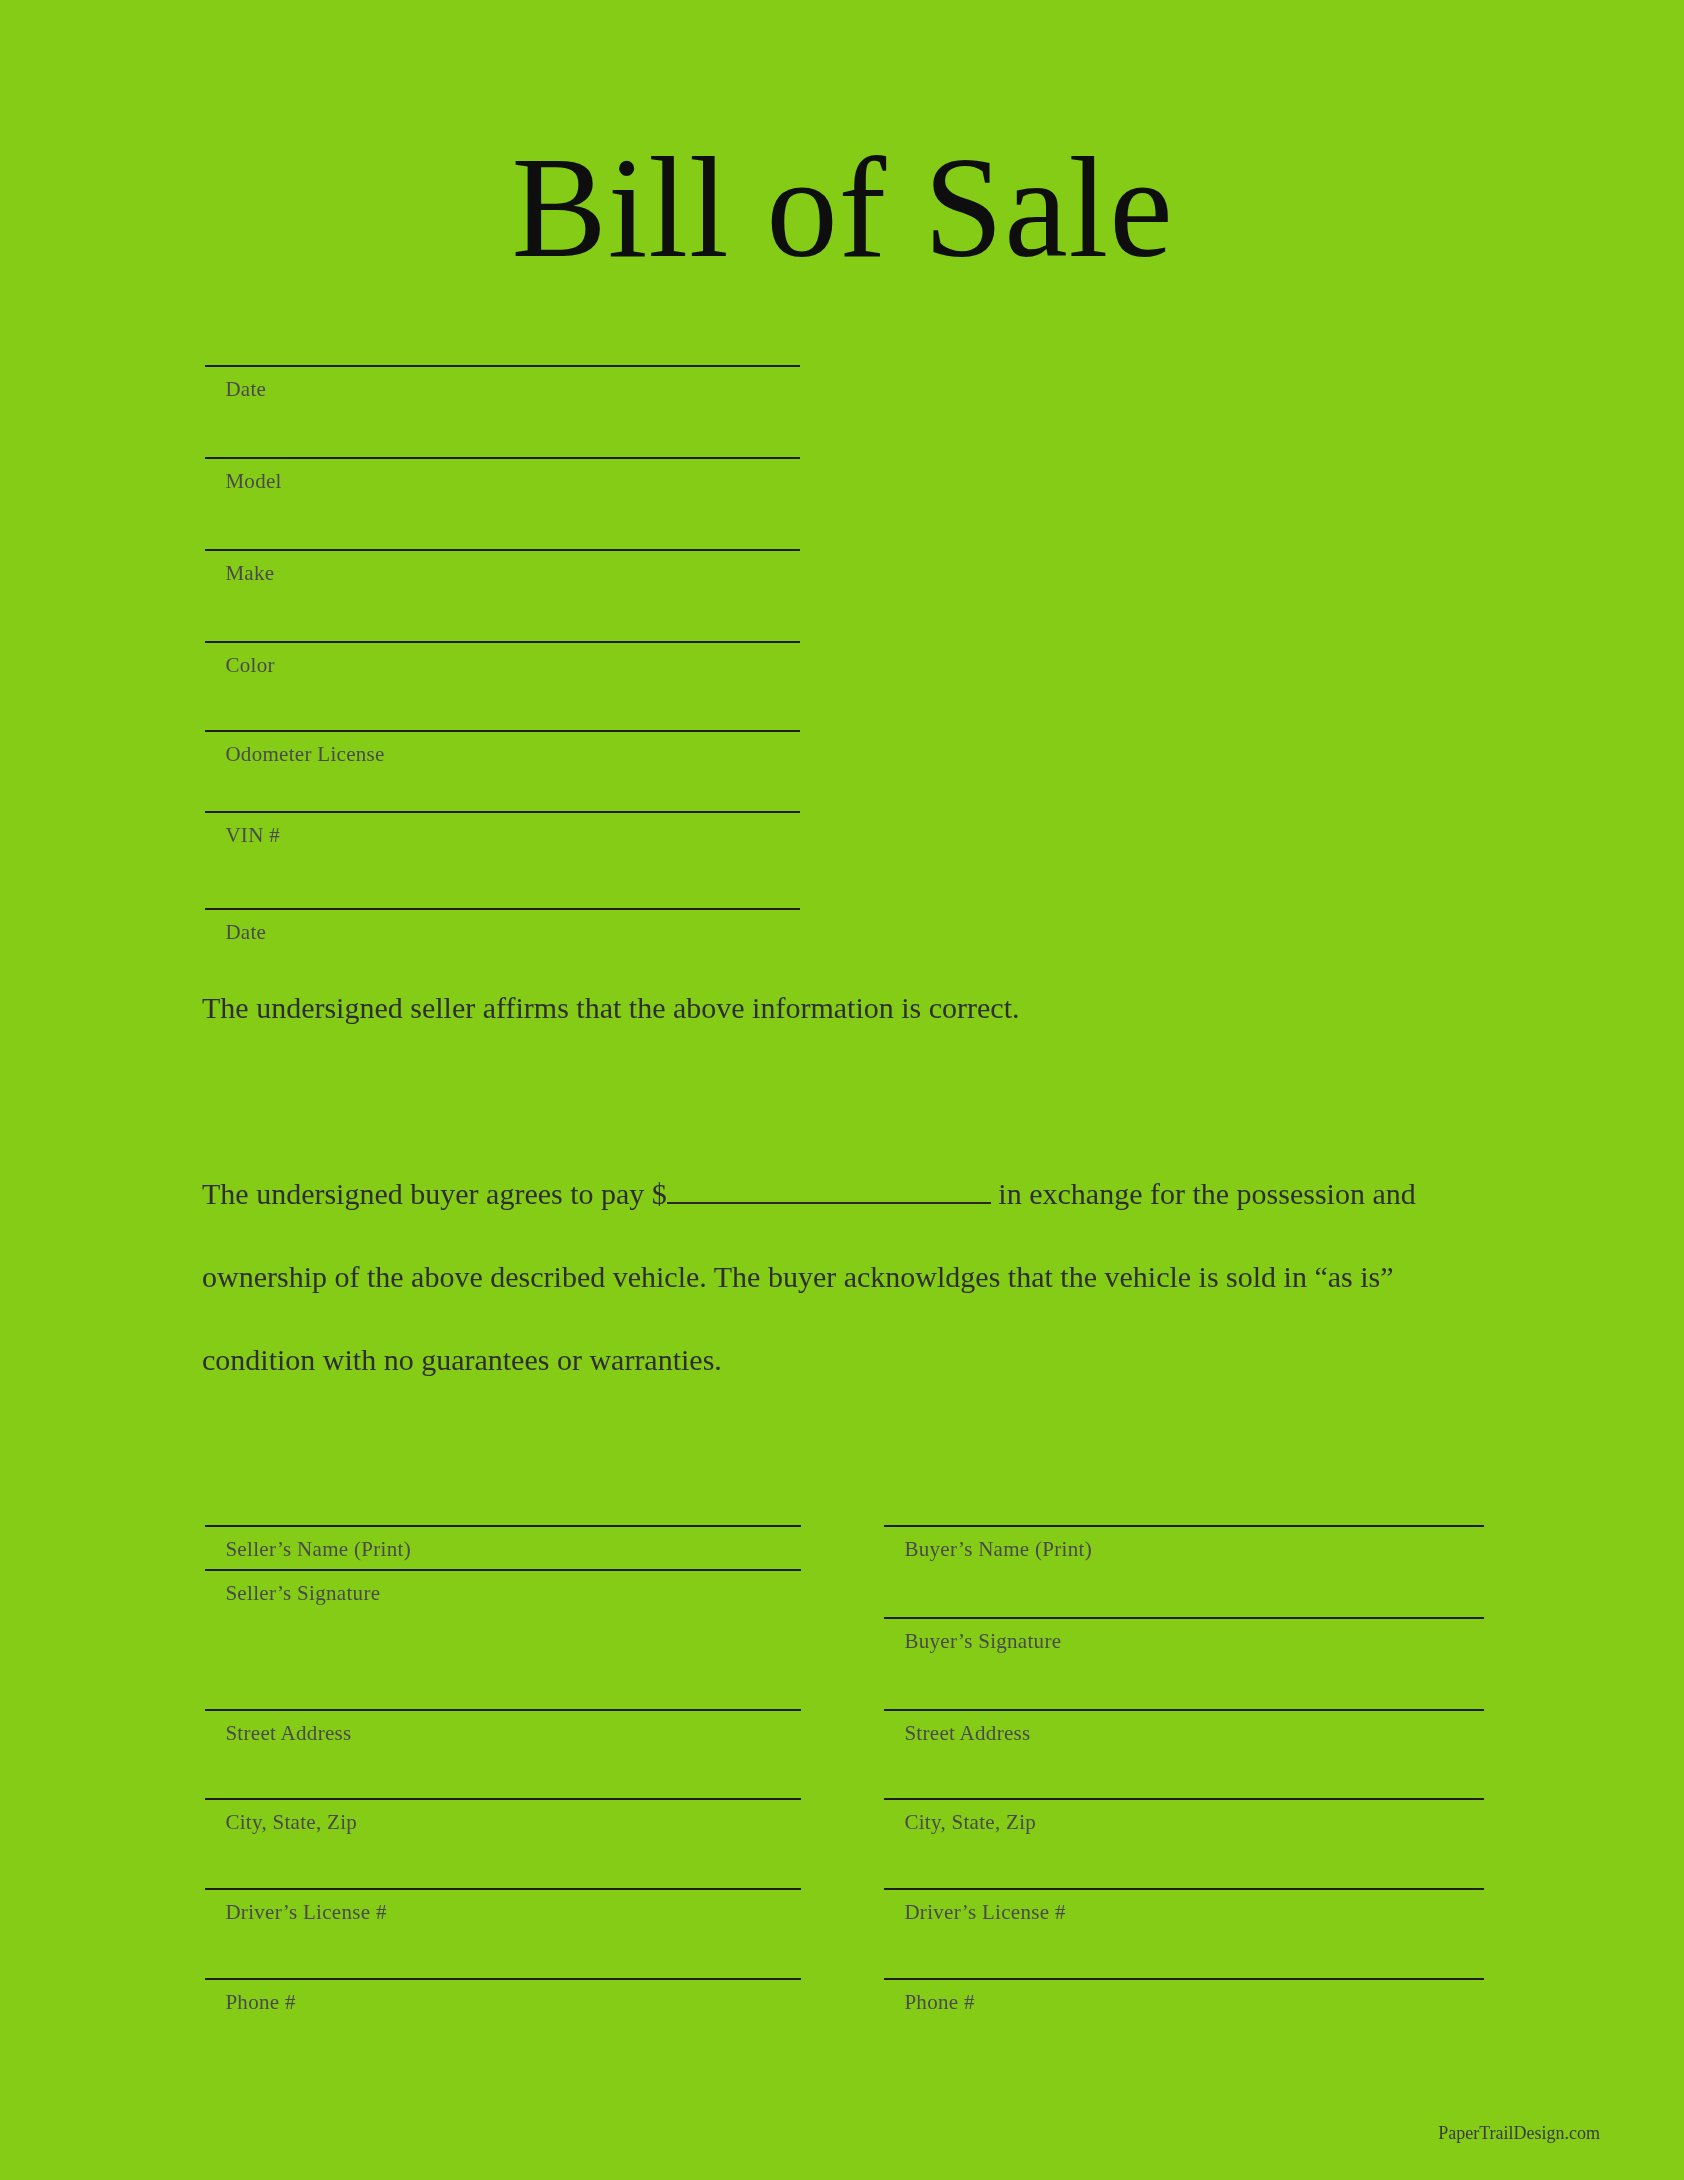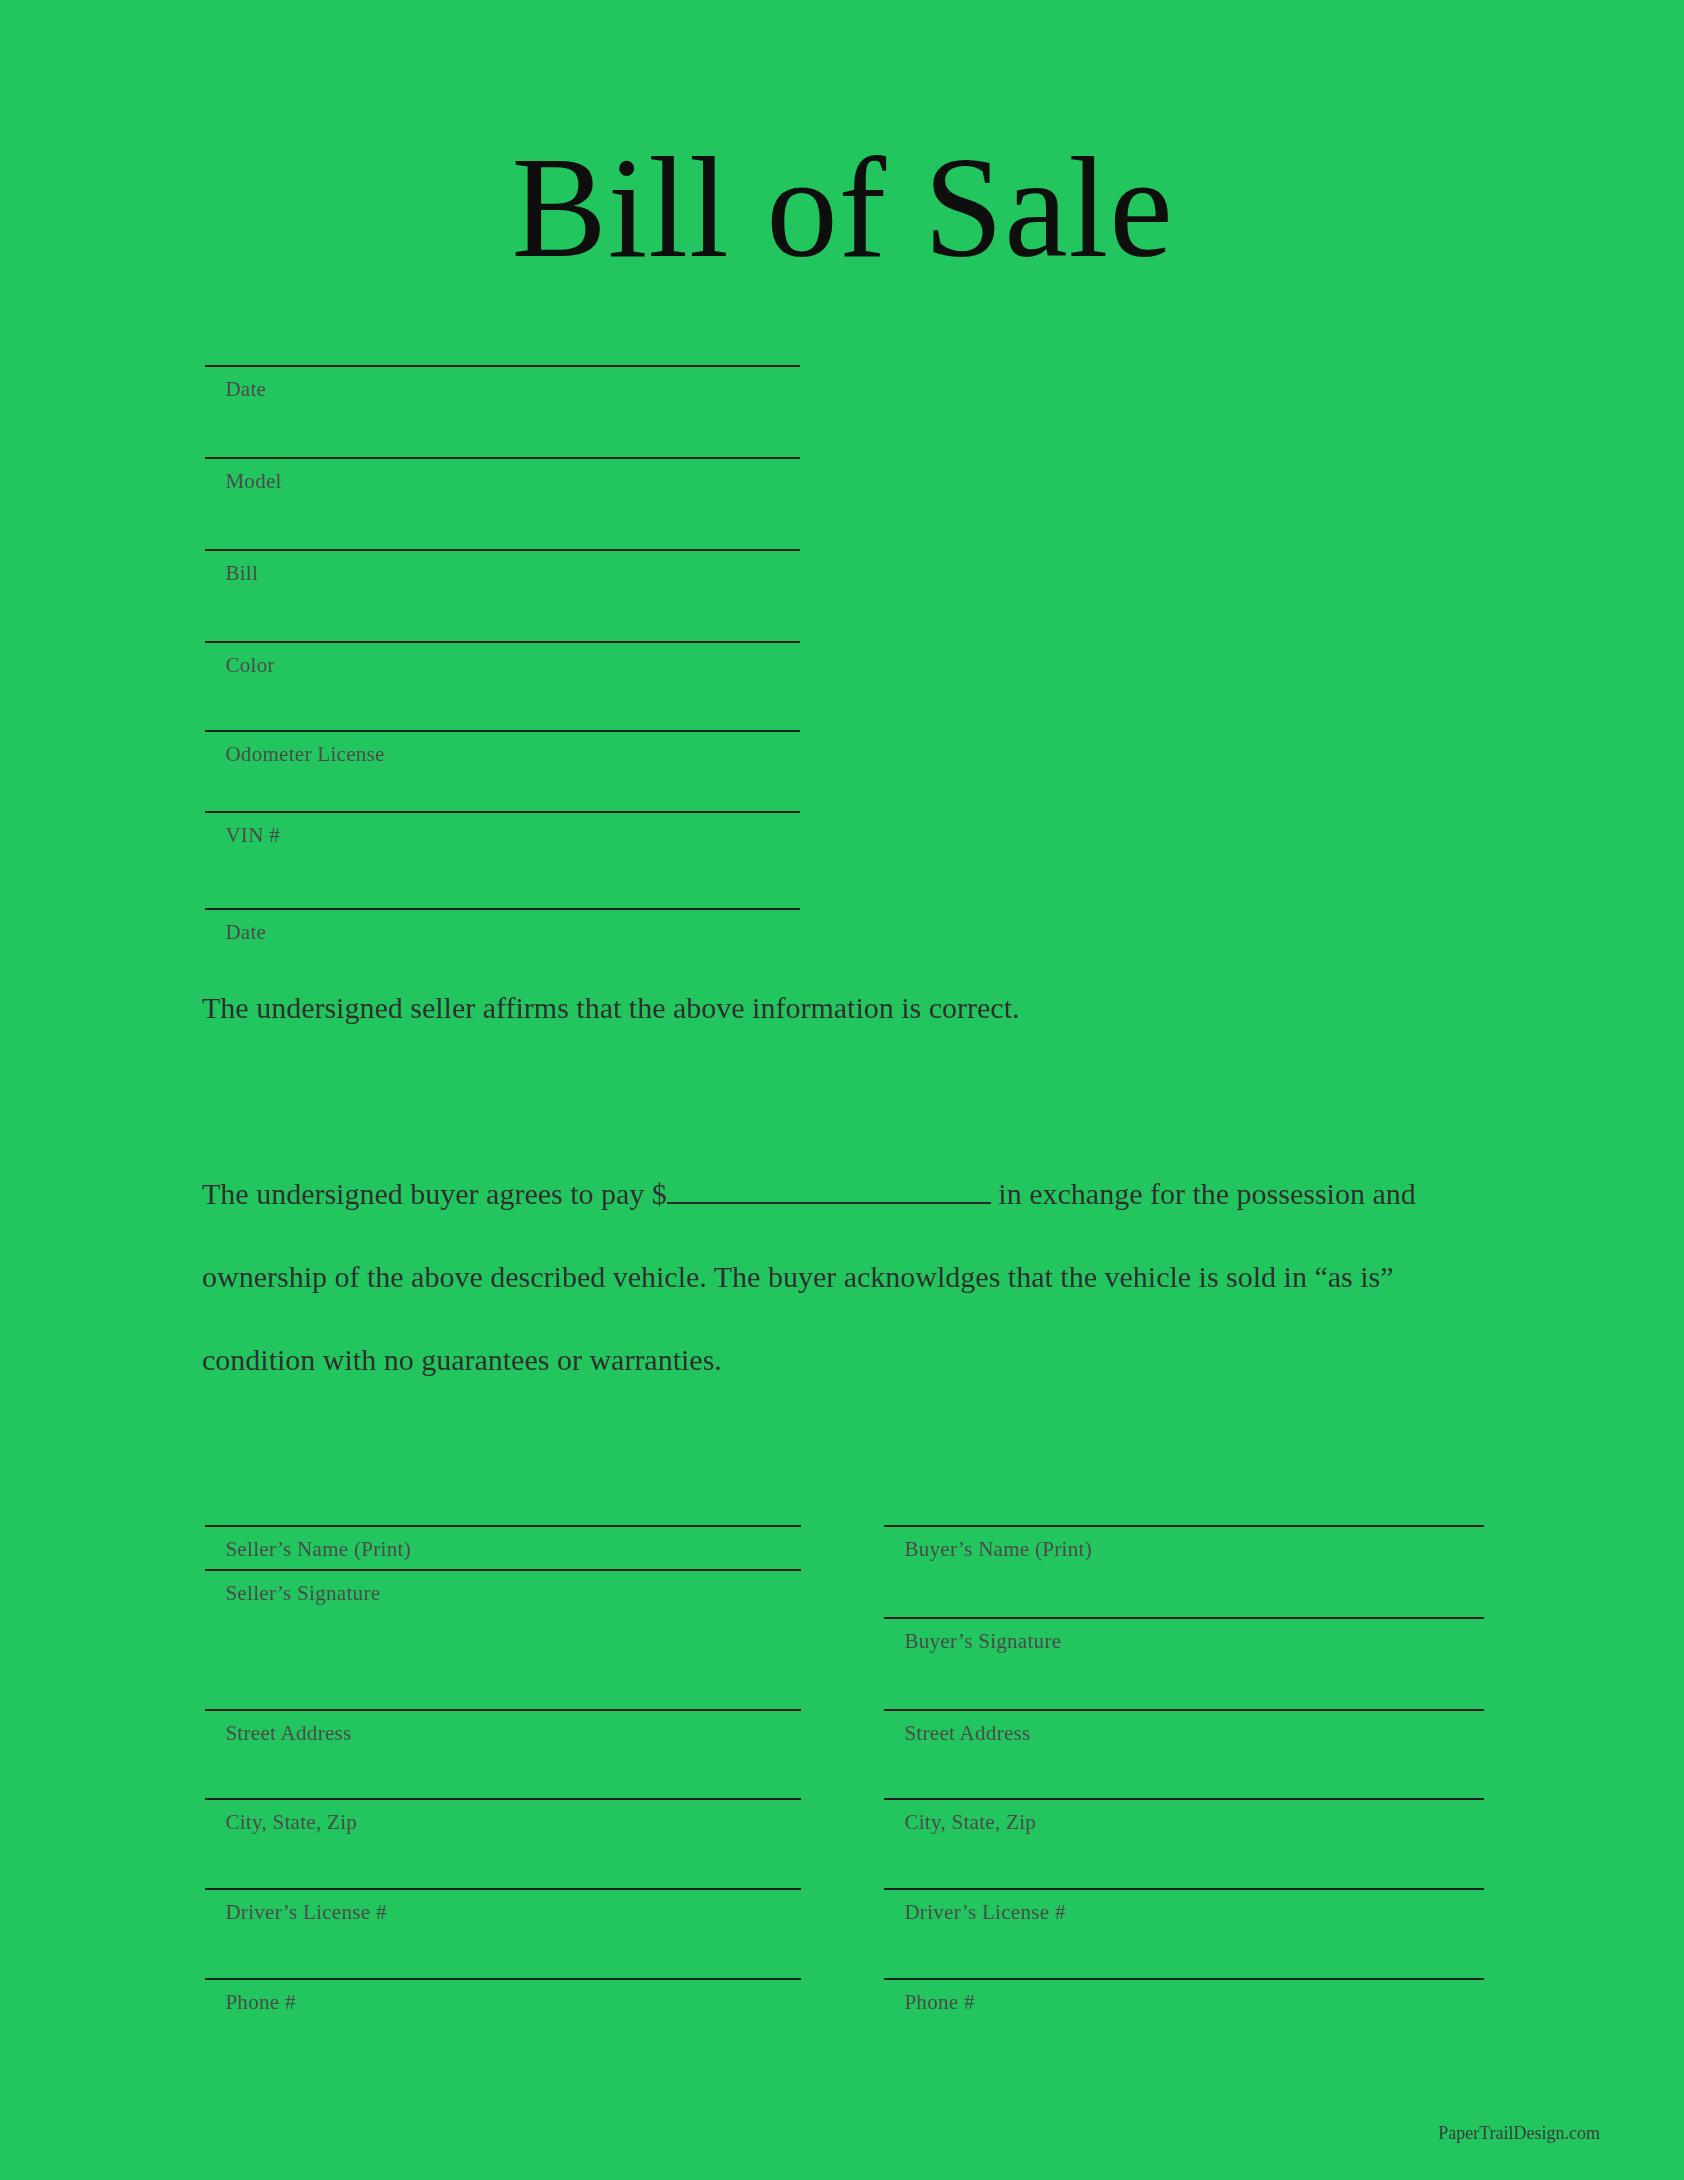--- a/index.html
+++ b/index.html
@@ -1,21 +1,21 @@
 <!DOCTYPE html>
 <html style="font-size:13.6px"><head>
 <meta charset="utf-8">
 <style>
   * { margin:0; padding:0; box-sizing:border-box; }
   html,body { background:#ffffff; }
   .page {
     position:relative;
     width:1685px;
     height:2181px;
-    background:#22c55e;
+    background:#84cc16;
     font-family:"Liberation Serif", serif;
     color:#222;
     overflow:hidden;
     margin:0 auto;
   }
   .title {
     position:absolute;
     top:126px;
     left:0;
     width:100%;
@@ -68,21 +68,21 @@
 
   <h1 class="title">Bill of Sale</h1>
 
   <div class="field vehicle-field" style="top:365px;">
     <span class="label">Date</span>
   </div>
   <div class="field vehicle-field" style="top:457px;">
     <span class="label">Model</span>
   </div>
   <div class="field vehicle-field" style="top:549px;">
-    <span class="label">Bill</span>
+    <span class="label">Make</span>
   </div>
   <div class="field vehicle-field" style="top:641px;">
     <span class="label">Color</span>
   </div>
   <div class="field vehicle-field" style="top:730px;">
     <span class="label">Odometer License</span>
   </div>
   <div class="field vehicle-field" style="top:811px;">
     <span class="label">VIN #</span>
   </div>

